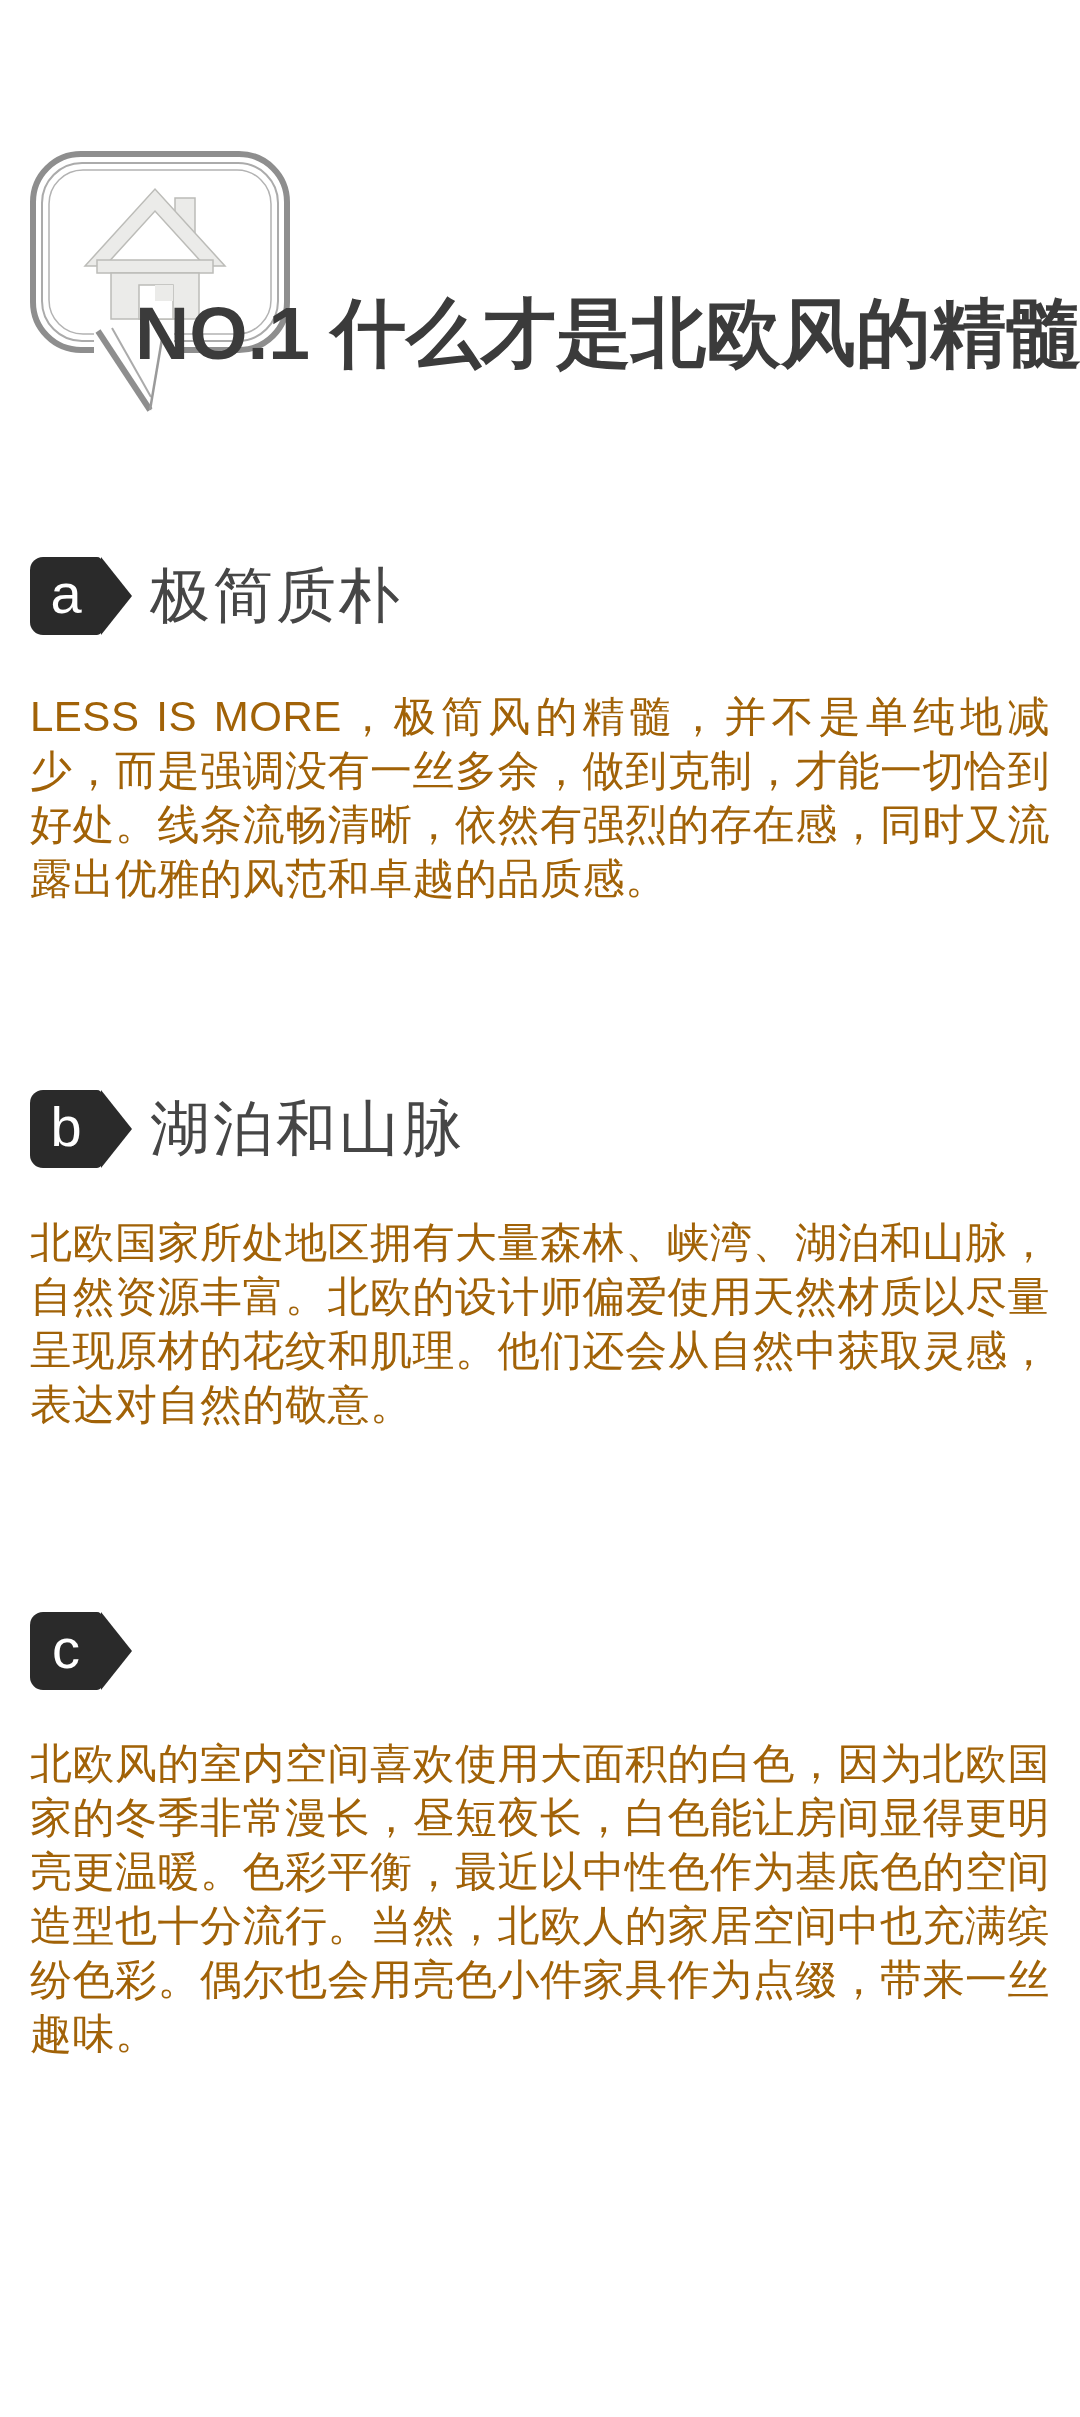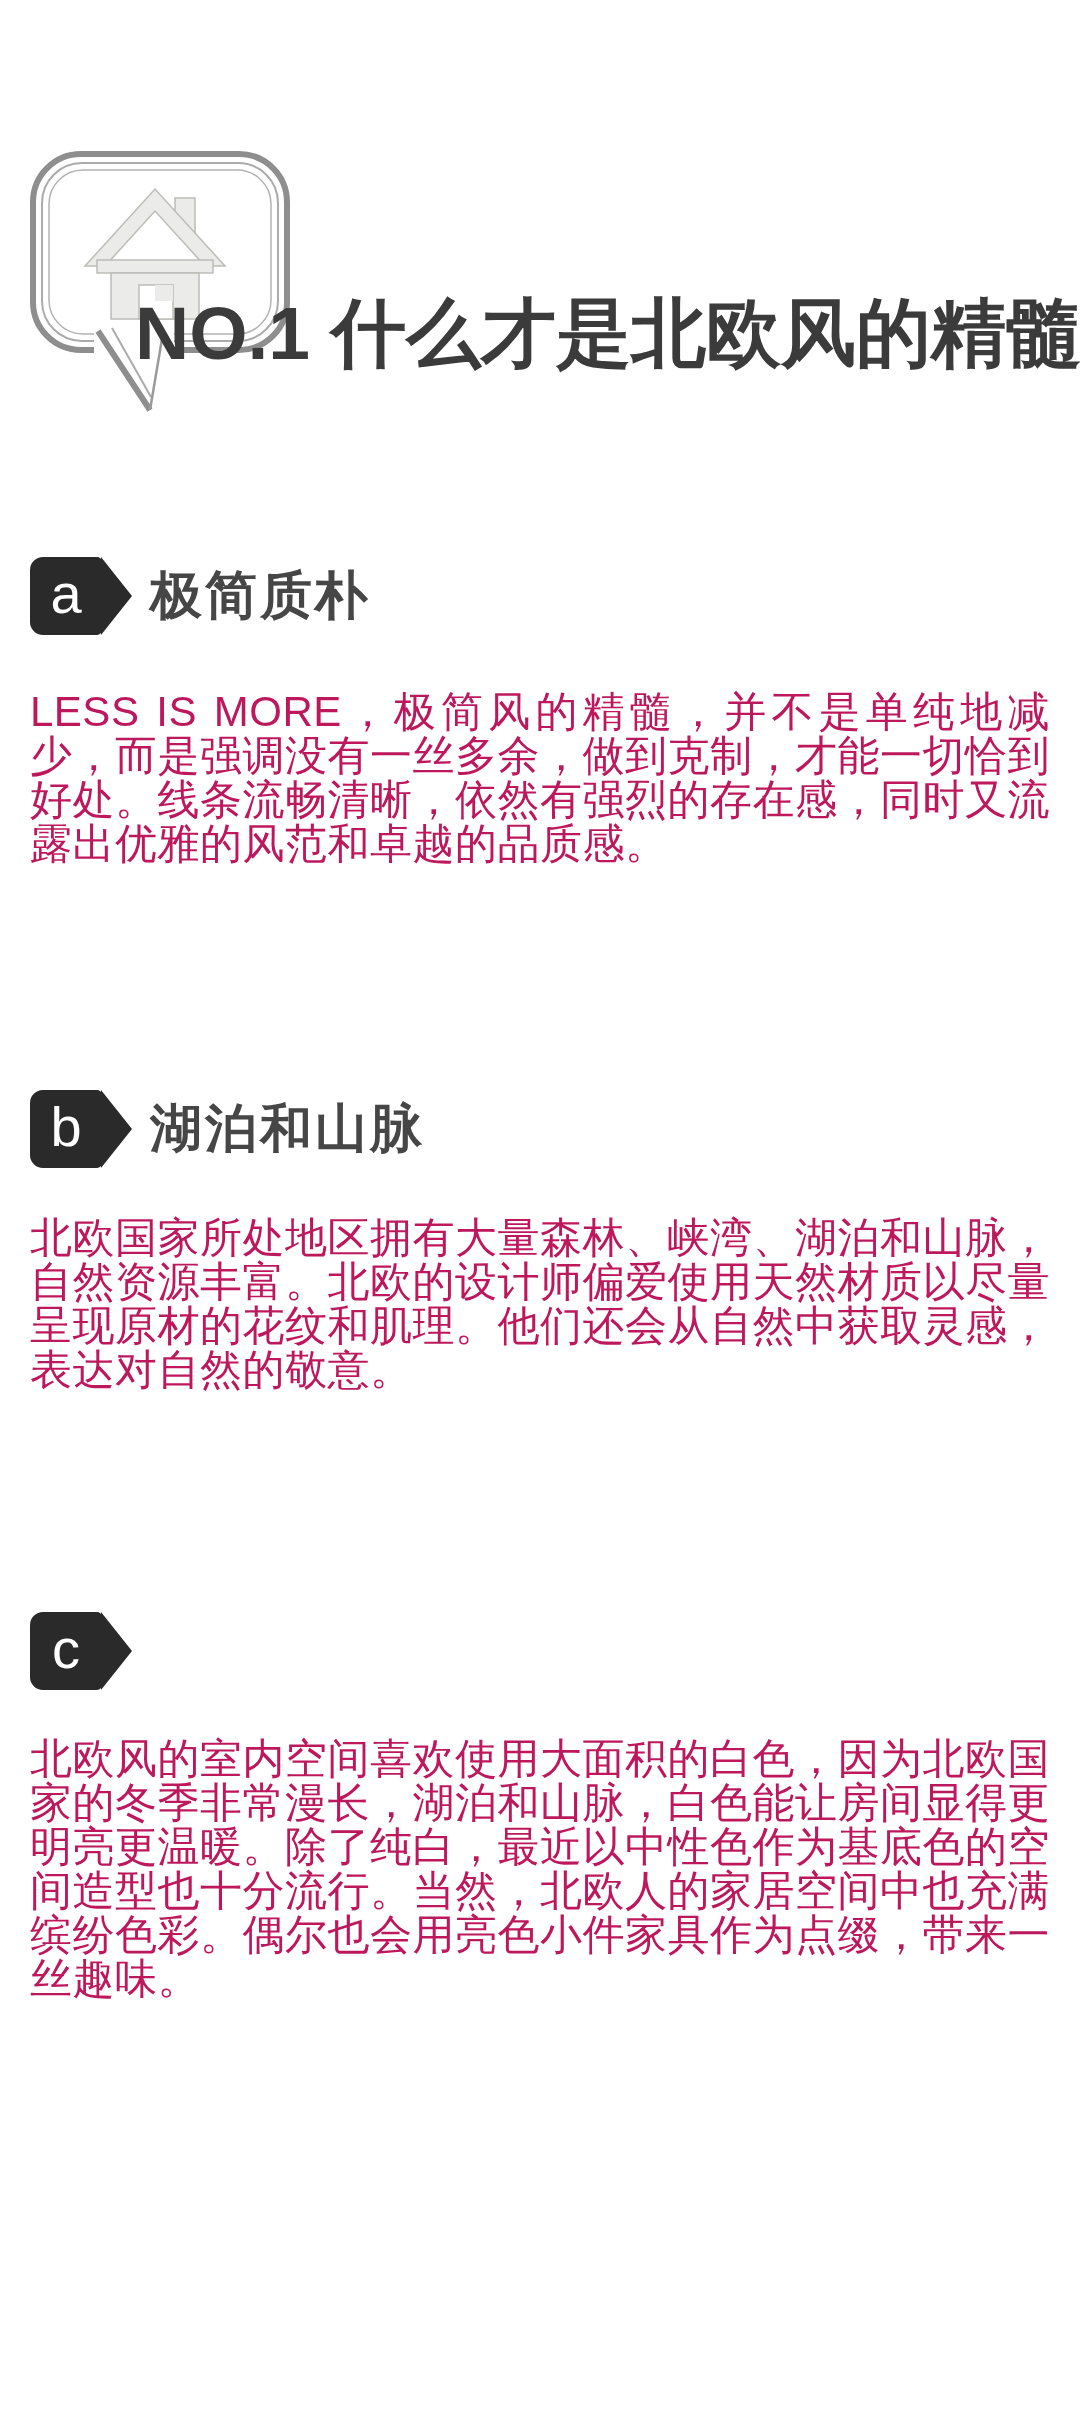--- a/index.html
+++ b/index.html
@@ -29,26 +29,26 @@
   .badge::after{
     content:"";position:absolute;left:71px;top:0;width:0;height:0;
     border-top:39px solid transparent;border-bottom:39px solid transparent;
     border-left:31px solid #2a2a2a;
   }
   .badge-letter{
     color:#ffffff;font-size:56px;line-height:56px;font-weight:500;
     position:relative;top:-2px;
   }
   .section-heading{
-    margin:0 0 0 48px;font-size:52px;font-weight:700;
+    margin:0 0 0 48px;font-size:60px;font-weight:400;
     color:#464646;letter-spacing:3px;white-space:nowrap;
   }
   .para{
-    margin:0;font-size:42px;line-height:44px;letter-spacing:0.5px;
-    color:#be185d;text-align:justify;word-break:break-all;overflow:hidden;
+    margin:0;font-size:42px;line-height:54px;letter-spacing:0.5px;
+    color:#a16207;text-align:justify;word-break:break-all;overflow:hidden;
   }
   .sec-a .section-header{margin-top:57px;}
   .sec-a .para{margin-top:55px;height:304px;}
   .sec-b .section-header{margin-top:96px;}
   .sec-b .para{margin-top:48px;height:304px;}
   .sec-c .section-header{margin-top:92px;}
   .sec-c .para{margin-top:47px;height:456px;}
   .bottom-spacer{height:224px;}
 </style>
 </head>
@@ -99,17 +99,17 @@
     </div>
     <p class="para">北欧国家所处地区拥有大量森林、峡湾、湖泊和山脉，自然资源丰富。北欧的设计师偏爱使用天然材质以尽量呈现原材的花纹和肌理。他们还会从自然中获取灵感，表达对自然的敬意。</p>
   </section>
 
   <section class="sec-c">
     <div class="section-header">
       <div class="badge">
         <span class="badge-letter">c</span>
       </div>
     </div>
-    <p class="para">北欧风的室内空间喜欢使用大面积的白色，因为北欧国家的冬季非常漫长，湖泊和山脉，白色能让房间显得更明亮更温暖。除了纯白，最近以中性色作为基底色的空间造型也十分流行。当然，北欧人的家居空间中也充满缤纷色彩。偶尔也会用亮色小件家具作为点缀，带来一丝趣味。</p>
+    <p class="para">北欧风的室内空间喜欢使用大面积的白色，因为北欧国家的冬季非常漫长，昼短夜长，白色能让房间显得更明亮更温暖。色彩平衡，最近以中性色作为基底色的空间造型也十分流行。当然，北欧人的家居空间中也充满缤纷色彩。偶尔也会用亮色小件家具作为点缀，带来一丝趣味。</p>
   </section>
 
   <div class="bottom-spacer"></div>
 </div>
 
 </body></html>

